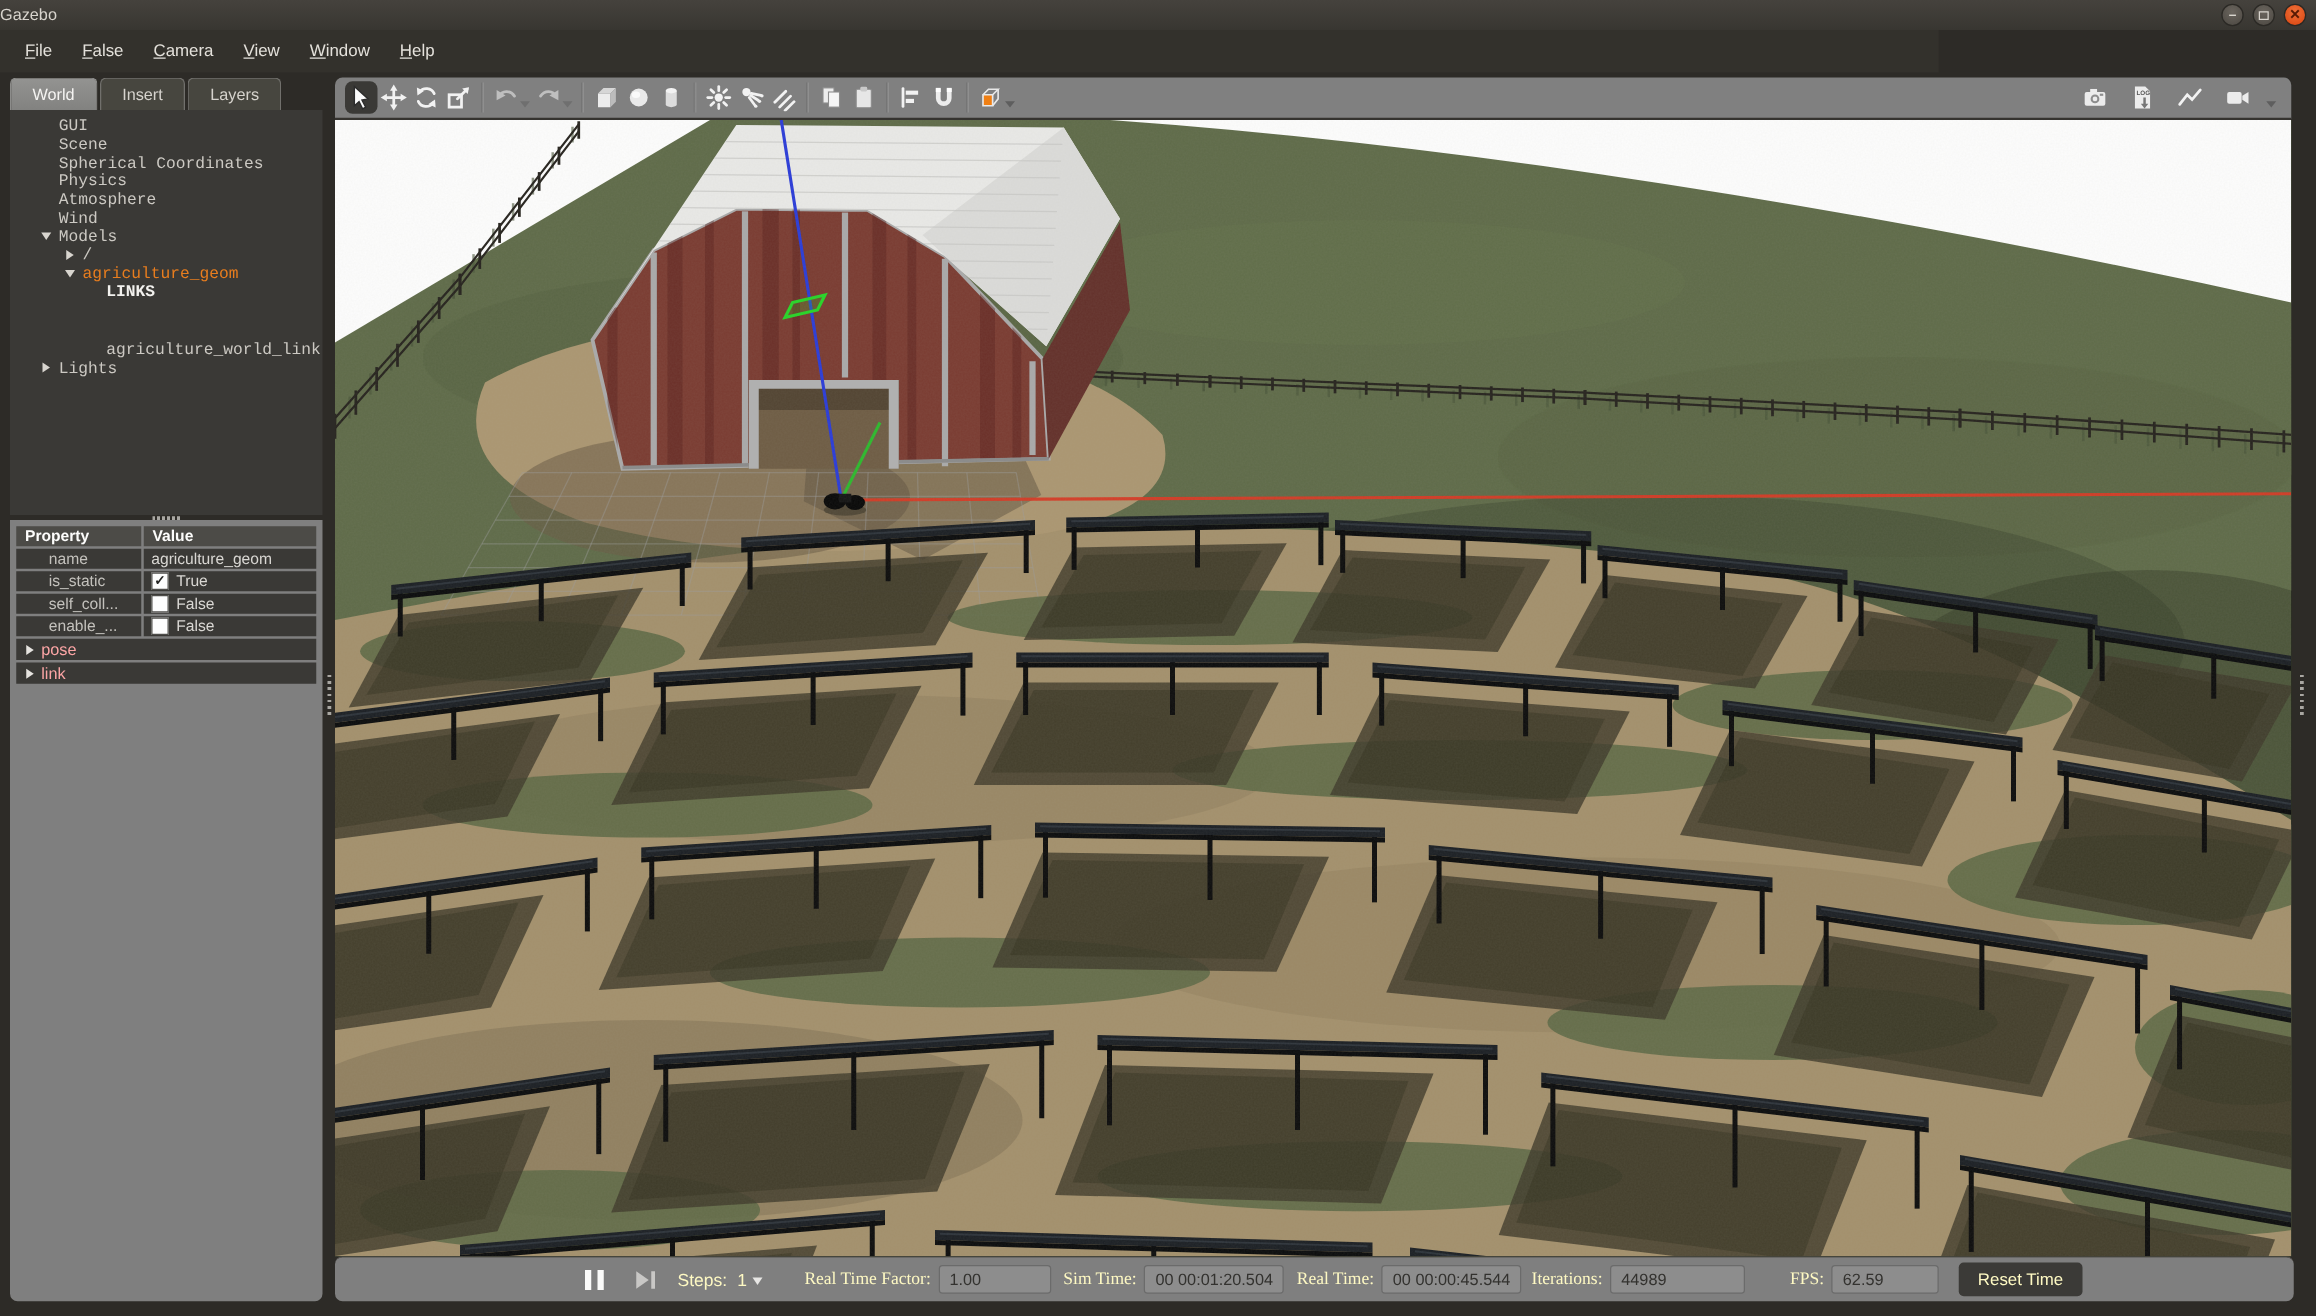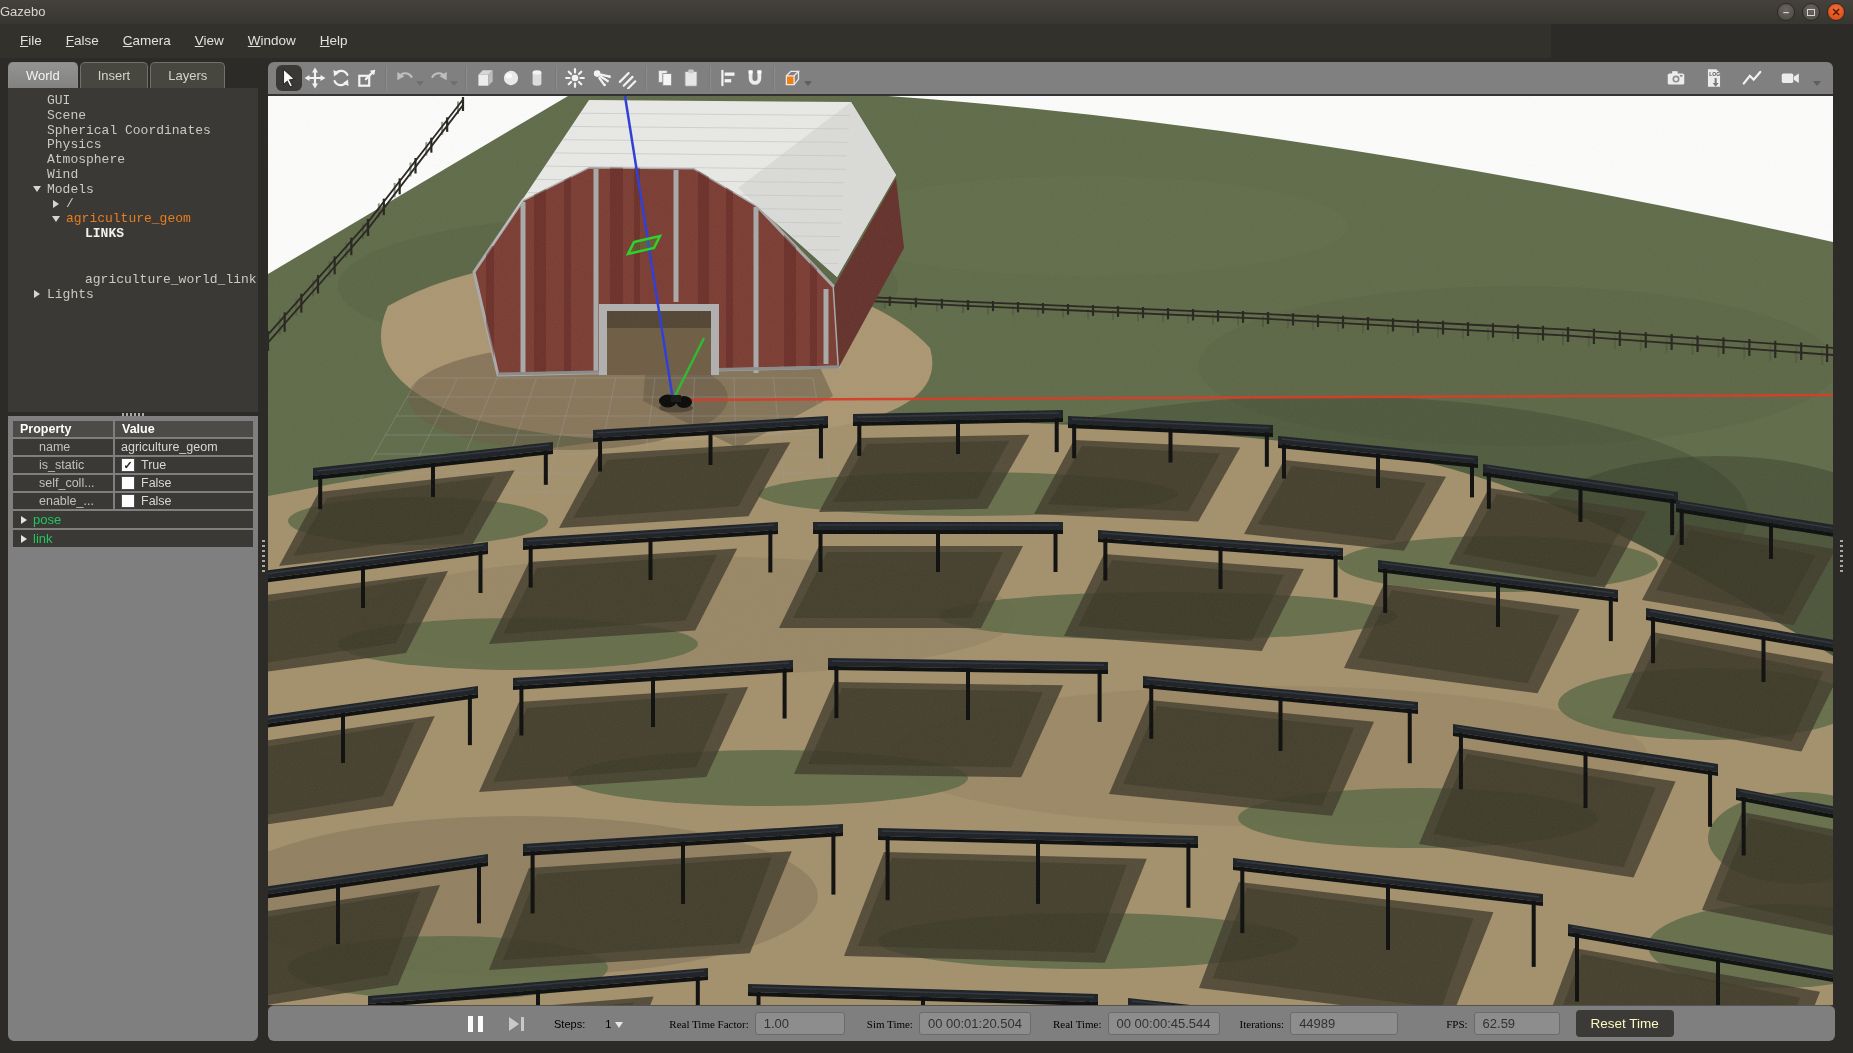--- a/index.html
+++ b/index.html
@@ -35,21 +35,21 @@
   .tri.down i{border-left:4.5px solid transparent;border-right:4.5px solid transparent;border-top:6px solid #d8d5cf;}
   .tri.right i{border-top:4.5px solid transparent;border-bottom:4.5px solid transparent;border-left:6px solid #d8d5cf;}
   #h-splitter{left:0;top:350px;width:250px;height:4px;position:absolute;display:flex;justify-content:center;align-items:center;}
   .dots-h{width:22px;height:3px;background:repeating-linear-gradient(90deg,#a9a7a2 0 2px,transparent 2px 4px);}
   #prop-pane{left:0;top:354px;width:250px;height:625px;background:#7f7f7f;border-radius:0 0 6px 6px;position:absolute;padding:5px 5px 0 5px;box-sizing:border-box;}
   #prop-table{display:grid;grid-template-columns:100px 1fr;gap:2px;}
   .pcell{background:#3a3936;height:16px;font-size:12.5px;display:flex;align-items:center;color:#c3c1bc;}
   .pcell.hdr{background:#4c4b47;color:#fdfdfc;font-weight:bold;padding-left:7px;}
   .pcell.pname{padding-left:26px;}
   .pcell.pval{color:#d9d7d3;padding-left:6px;}
-  .pcell.group{grid-column:1/3;height:17px;color:#22c55e;font-size:13px;}
+  .pcell.group{grid-column:1/3;height:17px;color:#fca5a5;font-size:13px;}
   .cb{width:12px;height:12px;background:#fdfdfd;border:1px solid #4e4d4a;margin-right:6px;display:flex;align-items:center;justify-content:center;
      font-size:11px;line-height:11px;color:#262624;font-weight:bold;}
   .gtri{margin:0 6px 0 8px;}
   .gtri i{display:block;width:0;height:0;border-top:4.5px solid transparent;border-bottom:4.5px solid transparent;border-left:6px solid #e6e4e0;}
   
   .dots-v{width:3px;height:34px;background:repeating-linear-gradient(#a9a7a2 0 2px,transparent 2px 5px);}
   #gap-left-dots{left:262px;top:540px;}
   #gap-right-dots{left:1840px;top:540px;}
   
   #gz-toolbar{left:268px;top:62px;width:1565px;height:34px;background:#808080;border-radius:6px 6px 0 0;
@@ -57,21 +57,21 @@
   .ticon{width:26px;height:26px;display:flex;align-items:center;justify-content:center;flex:0 0 auto;}
   .ticon.active{background:#3a3936;border-radius:6px;}
   .tsep{width:2px;height:24px;background:linear-gradient(90deg,#6d6d6d,#989898);margin:0 5px;flex:0 0 auto;}
   .tcaret{width:0;height:0;border-left:4px solid transparent;border-right:4px solid transparent;border-top:5px solid #5e5e5e;margin:10px 2px 0 -2px;flex:0 0 auto;}
   .dim{opacity:.5;}
   #tb-right{margin-left:auto;display:flex;align-items:center;gap:12px;}
   #scene-wrap{left:268px;top:96px;width:1565px;height:909px;background:#5f6b49;overflow:hidden;}
   
   #statusbar{left:268px;top:1005px;width:1567px;height:36px;background:#7f7f7f;border-radius:6px;
      display:flex;align-items:center;padding-left:200px;box-sizing:border-box;border-top:1px solid #55534f;}
-  .sb-lbl{color:#000000;font-size:11px;white-space:nowrap;margin-left:12px;}
+  .sb-lbl{color:#fef9c3;font-size:14px;white-space:nowrap;}
   .sb-box{height:23px;border-radius:3px;background:#8d8d8d;border:1px solid #6b6b6b;color:#33322f;
      display:flex;align-items:center;padding:0 8px;font-size:13px;box-sizing:border-box;white-space:nowrap;}
   #pause-btn{display:flex;gap:5px;margin-right:26px;}
   #pause-btn b{display:block;width:5px;height:16px;background:#fbfbfa;}
   #step-btn{display:flex;align-items:center;gap:2px;margin-right:18px;}
   #step-btn .t{width:0;height:0;border-top:7px solid transparent;border-bottom:7px solid transparent;border-left:10px solid #c9c8c6;}
   #step-btn .b{width:3px;height:14px;background:#c9c8c6;}
   .sb-caret{width:0;height:0;border-left:4.5px solid transparent;border-right:4.5px solid transparent;border-top:6px solid #e8e7e5;margin-left:4px;margin-top:3px;}
   #reset-btn{background:#3b3a37;color:#fef9c3;border:none;border-radius:4px;font-size:13.5px;
      padding:6px 15px;margin-left:16px;font-family:inherit;}

